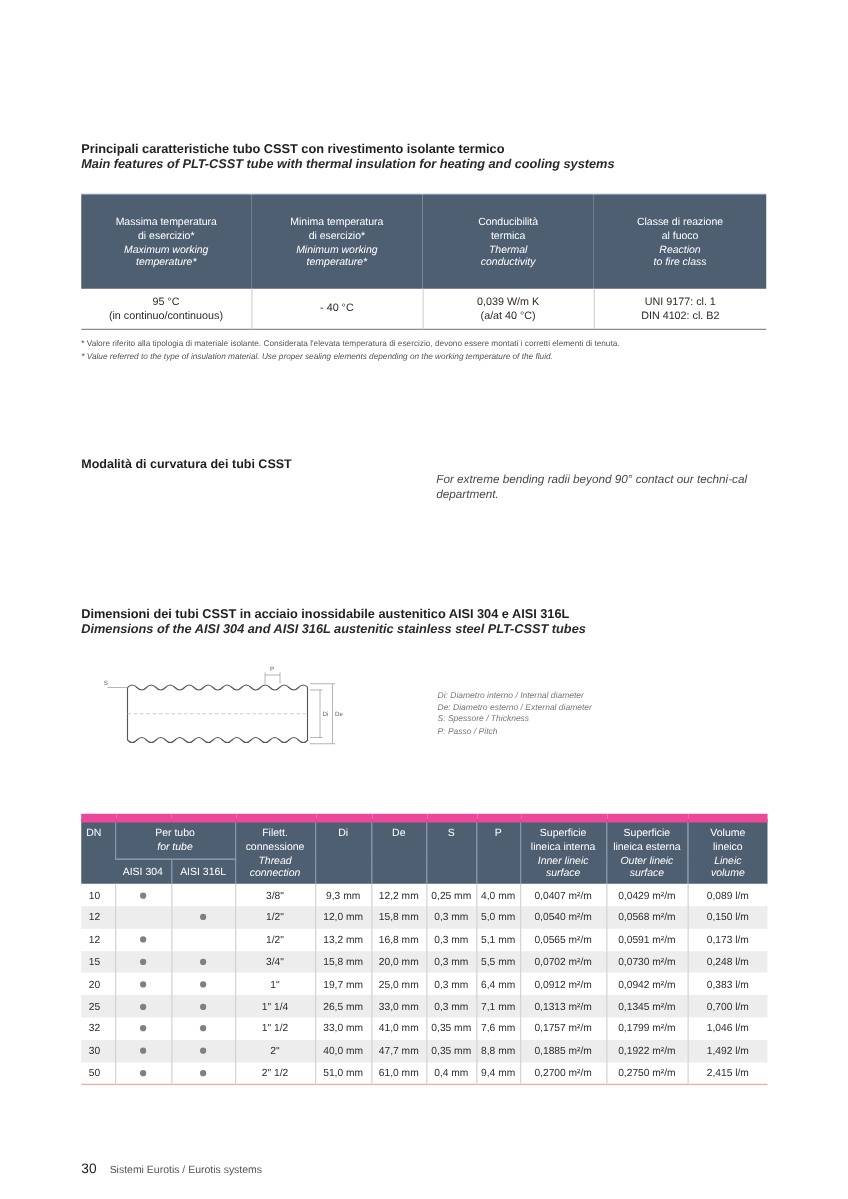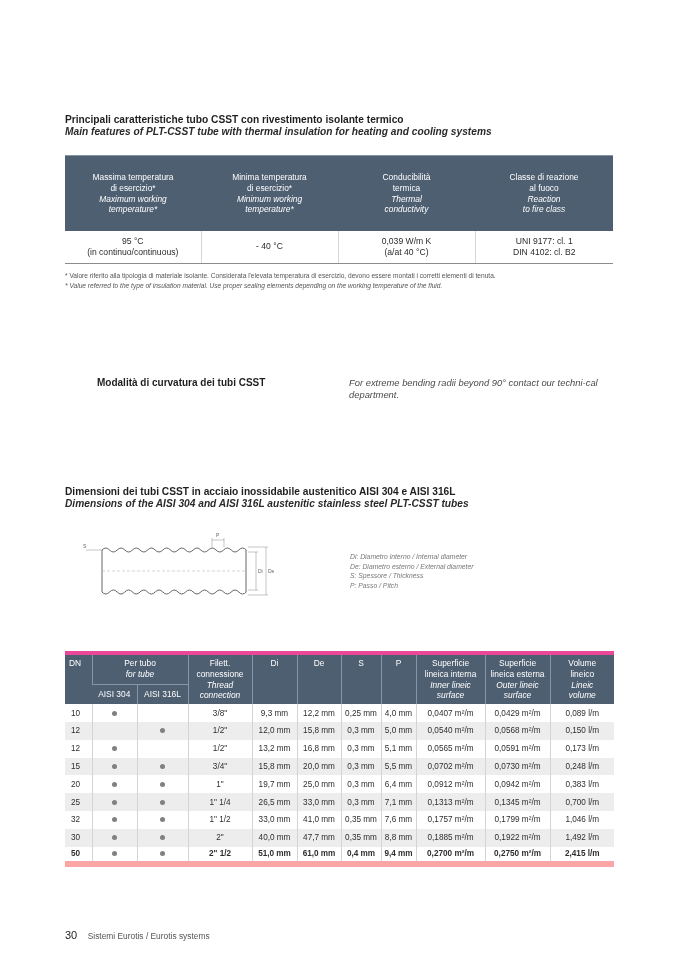--- a/index.html
+++ b/index.html
@@ -52,32 +52,32 @@
   
   .dim-table {
     position: absolute; left: 65px; top: 651px; width: 549px;
     border-collapse: collapse; table-layout: fixed;
   }
   .dim-table th {
     background: #4e5f72; color: #ffffff; font-weight: normal;
     font-size: 8.4px; line-height: 10.8px; vertical-align: top;
     padding: 3px 2px; border-left: 1px solid #8596a8;
   }
-  .dim-table tr.h1 th { border-top: 4px solid #ec4899; }
+  .dim-table tr.h1 th { border-top: 7px solid #ec4899; }
   .dim-table th:first-child { border-left: none; }
   .dim-table th.sub { vertical-align: middle; border-top: 1px solid #8596a8; height: 20px; padding: 0 2px; }
   .dim-table th .en { font-style: italic; display: block; }
   .dim-table th .it { display: block; }
   .dim-table td {
     font-size: 8.2px; text-align: center; height: 17.8px; vertical-align: middle;
     border-left: 1px solid #d4d4d4; color: #2e2e2e; white-space: nowrap;
   }
   .dim-table td:first-child { border-left: none; text-align: left; padding-left: 6px; }
   .dim-table tbody tr:nth-child(even) td { background: #ededed; }
-  .dim-table tbody tr:last-child td { border-bottom: 6px solid #fca5a5; font-weight: bold; }
+  .dim-table tbody tr:last-child td { border-bottom: 1px solid #fca5a5; }
   .dot { display: inline-block; width: 5px; height: 5px; border-radius: 50%; background: #808080; }
 
   .footer-num { font-size: 11px; color: #222; }
   .footer-text { font-size: 8.4px; color: #555; }
 </style>
 </head>
 <body>
 
 <div class="abs title-it" style="left:65px; top:114px;">Principali caratteristiche tubo CSST con rivestimento isolante termico</div>
 <div class="abs title-en" style="left:65px; top:126px;">Main features of PLT-CSST tube with thermal insulation for heating and cooling systems</div>
@@ -134,21 +134,21 @@
         <span>UNI 9177: cl. 1</span>
         <span>DIN 4102: cl. B2</span>
       </td>
     </tr>
   </tbody>
 </table>
 
 <div class="abs note" style="left:65px; top:271px;">* Valore riferito alla tipologia di materiale isolante. Considerata l'elevata temperatura di esercizio, devono essere montati i corretti elementi di tenuta.</div>
 <div class="abs note en" style="left:65px; top:281px;">* Value referred to the type of insulation material. Use proper sealing elements depending on the working temperature of the fluid.</div>
 
-<div class="abs" style="left:65px; top:377px; width:270px;margin-left:32px;">
+<div class="abs" style="left:65px; top:366px; width:270px;">
   <div class="bend-title-it">Modalità di curvatura dei tubi CSST</div>
 </div>
 <div class="abs" style="left:349px; top:377px; width:266px;">
   <div class="bend-body en">For extreme bending radii beyond 90° contact our techni-cal department.</div>
 </div>
 
 <div class="abs title-it" style="left:65px; top:486px;">Dimensioni dei tubi CSST in acciaio inossidabile austenitico AISI 304 e AISI 316L</div>
 <div class="abs title-en" style="left:65px; top:498px;">Dimensions of the AISI 304 and AISI 316L austenitic stainless steel PLT-CSST tubes</div>
 
 <div class="abs" style="left:80px; top:530px; width:200px; height:80px;">

